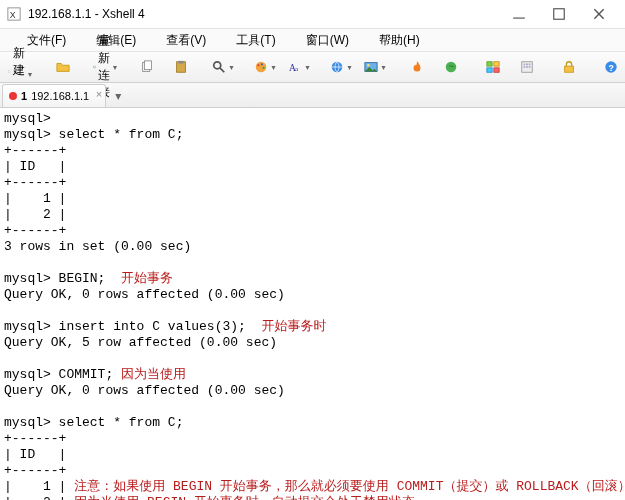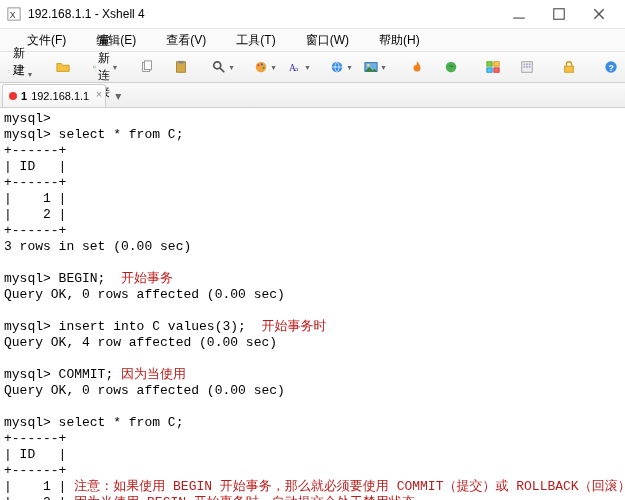--- a/index.html
+++ b/index.html
@@ -318,21 +318,21 @@
 <span>+------+</span>
 <span>|    1 |</span>
 <span>|    2 |</span>
 <span>+------+</span>
 <span>3 rows in set (0.00 sec)</span>
 
 <span>mysql&gt; BEGIN;</span><span class="note">  开始事务</span>
 <span>Query OK, 0 rows affected (0.00 sec)</span>
 
 <span>mysql&gt; insert into C values(3);</span><span class="note">  开始事务时</span>
-<span>Query OK, 4 row affected (0.00 sec)</span>
+<span>Query OK, 5 row affected (0.00 sec)</span>
 
 <span>mysql&gt; COMMIT;</span><span class="note"> 因为当使用</span>
 <span>Query OK, 0 rows affected (0.00 sec)</span>
 
 <span>mysql&gt; select * from C;</span>
 <span>+------+</span>
 <span>| ID   |</span>
 <span>+------+</span>
 <span>|    1 |</span><span class="note"> 注意：如果使用 BEGIN 开始事务，那么就必须要使用 COMMIT（提交）或 ROLLBACK（回滚），</span>
 <span>|    2 |</span><span class="note"> 因为当使用 BEGIN 开始事务时，自动提交会处于禁用状态</span>

